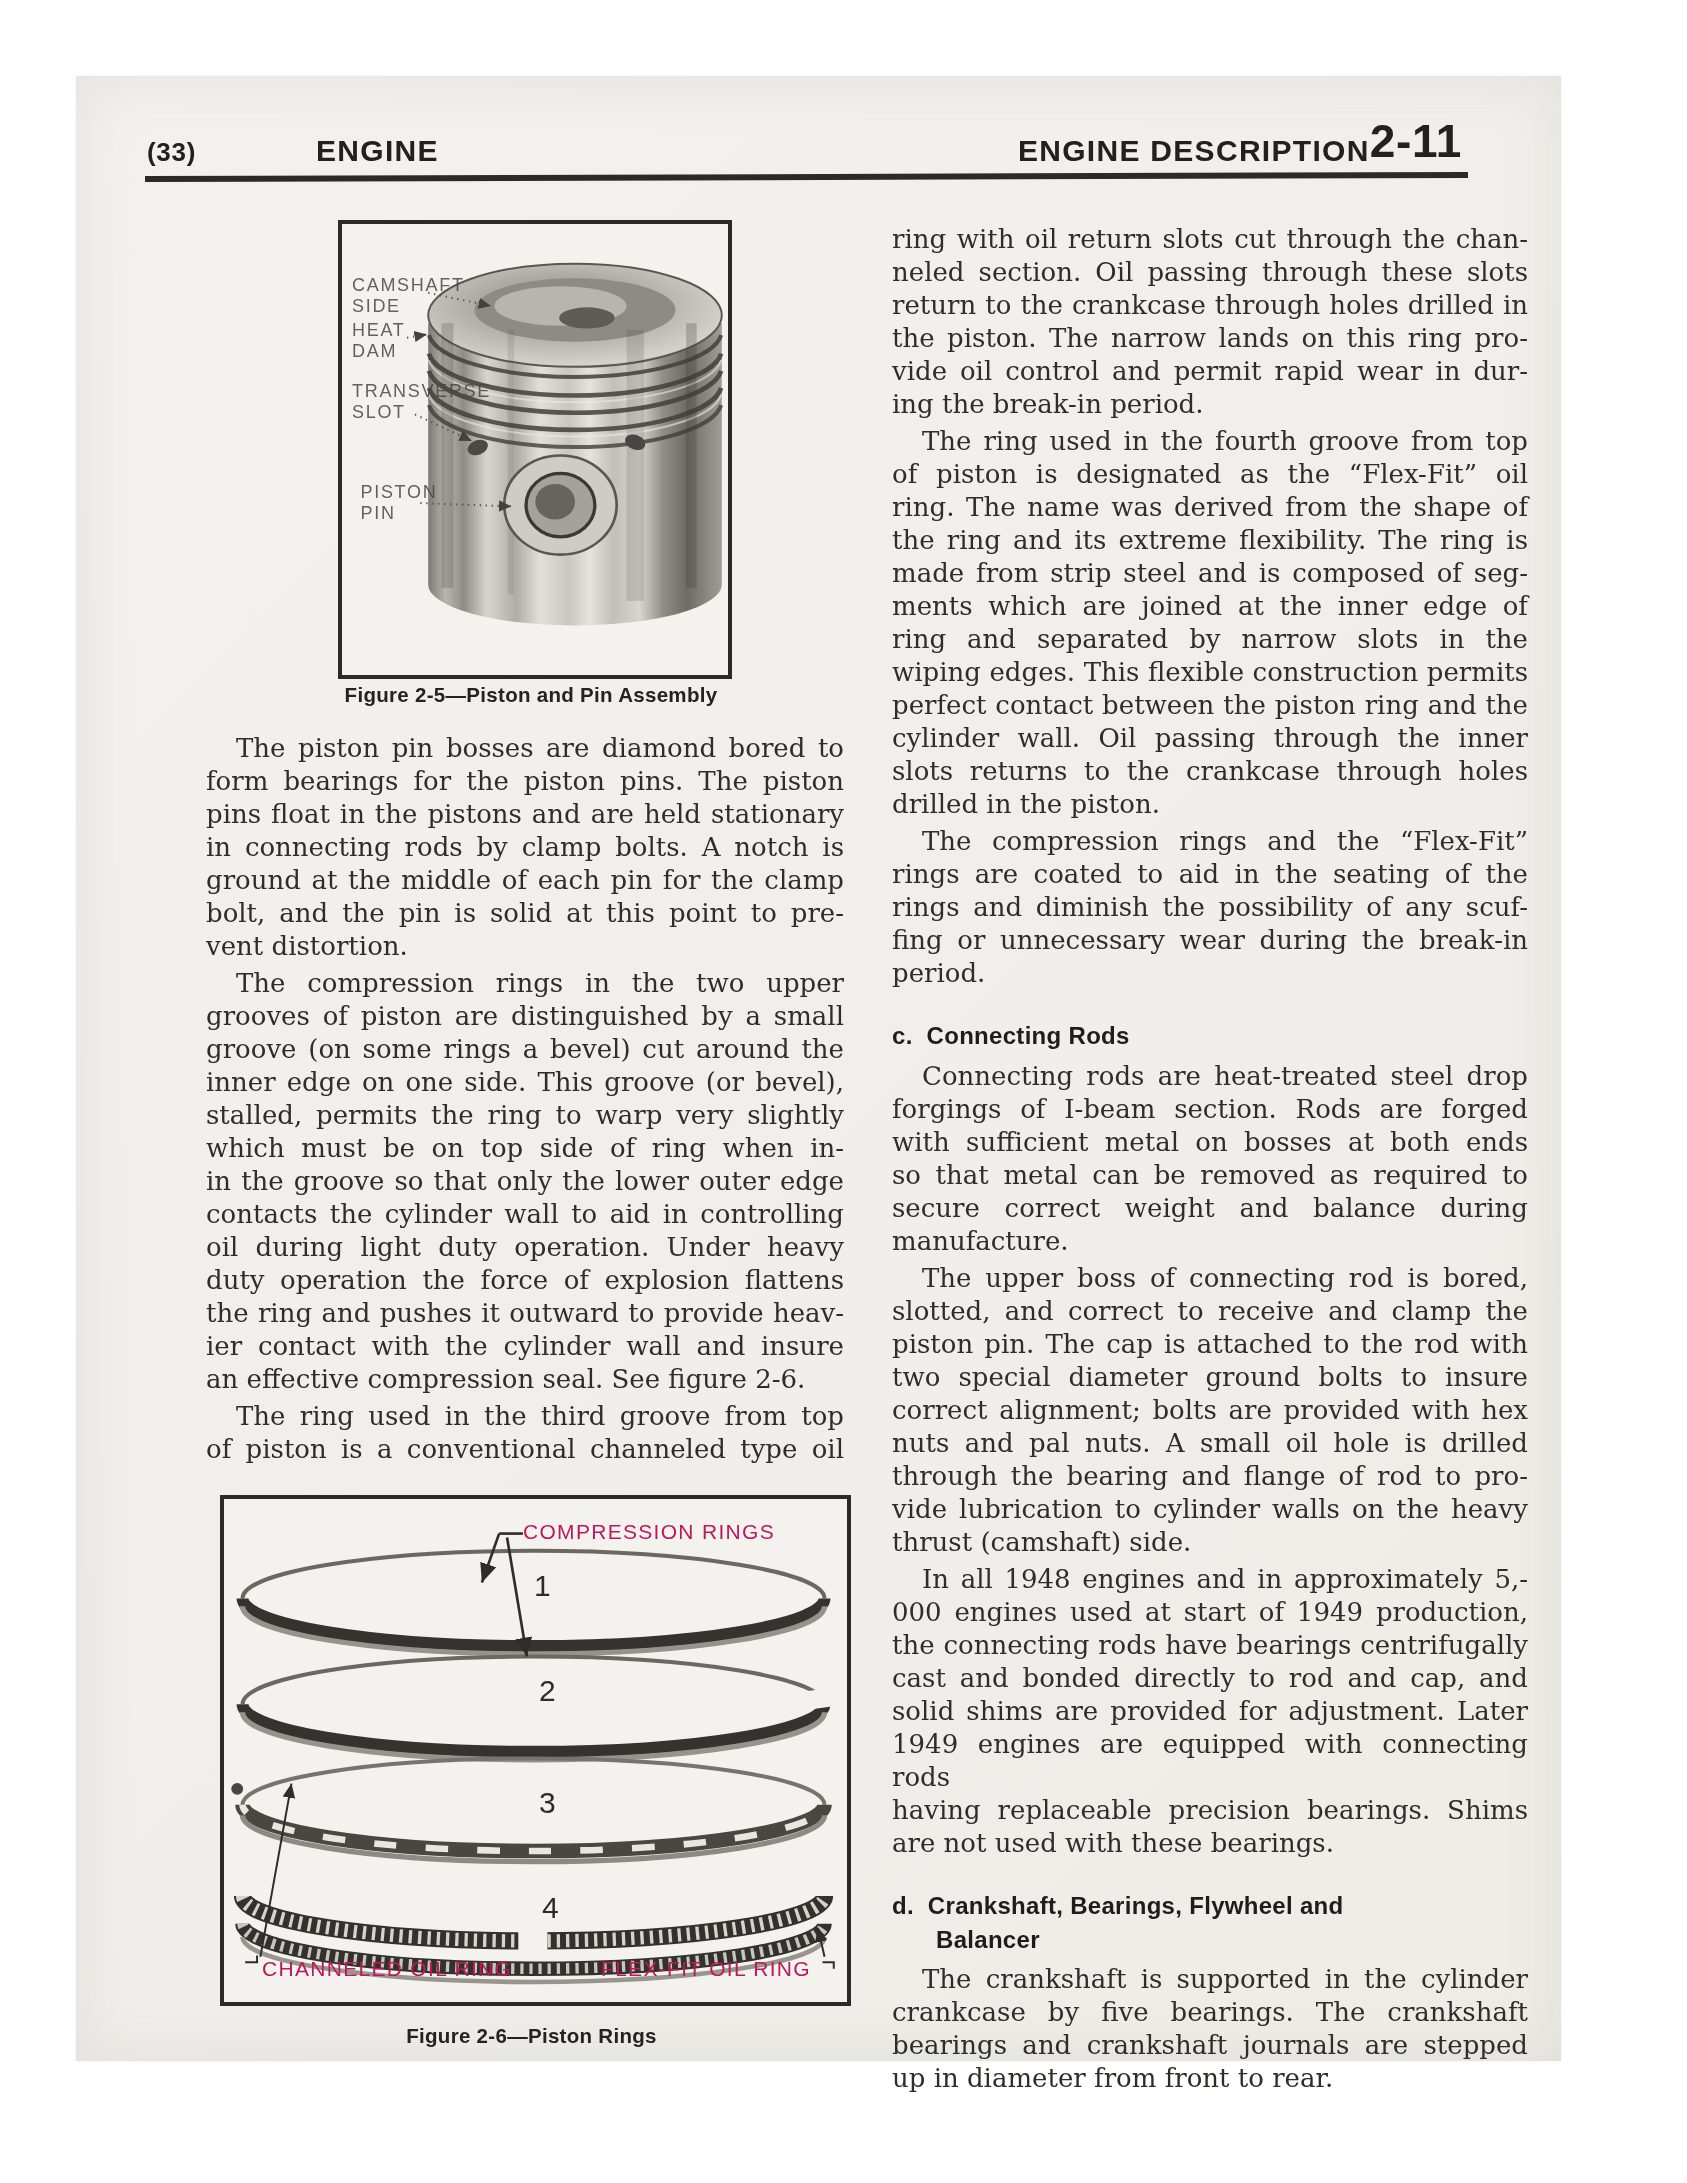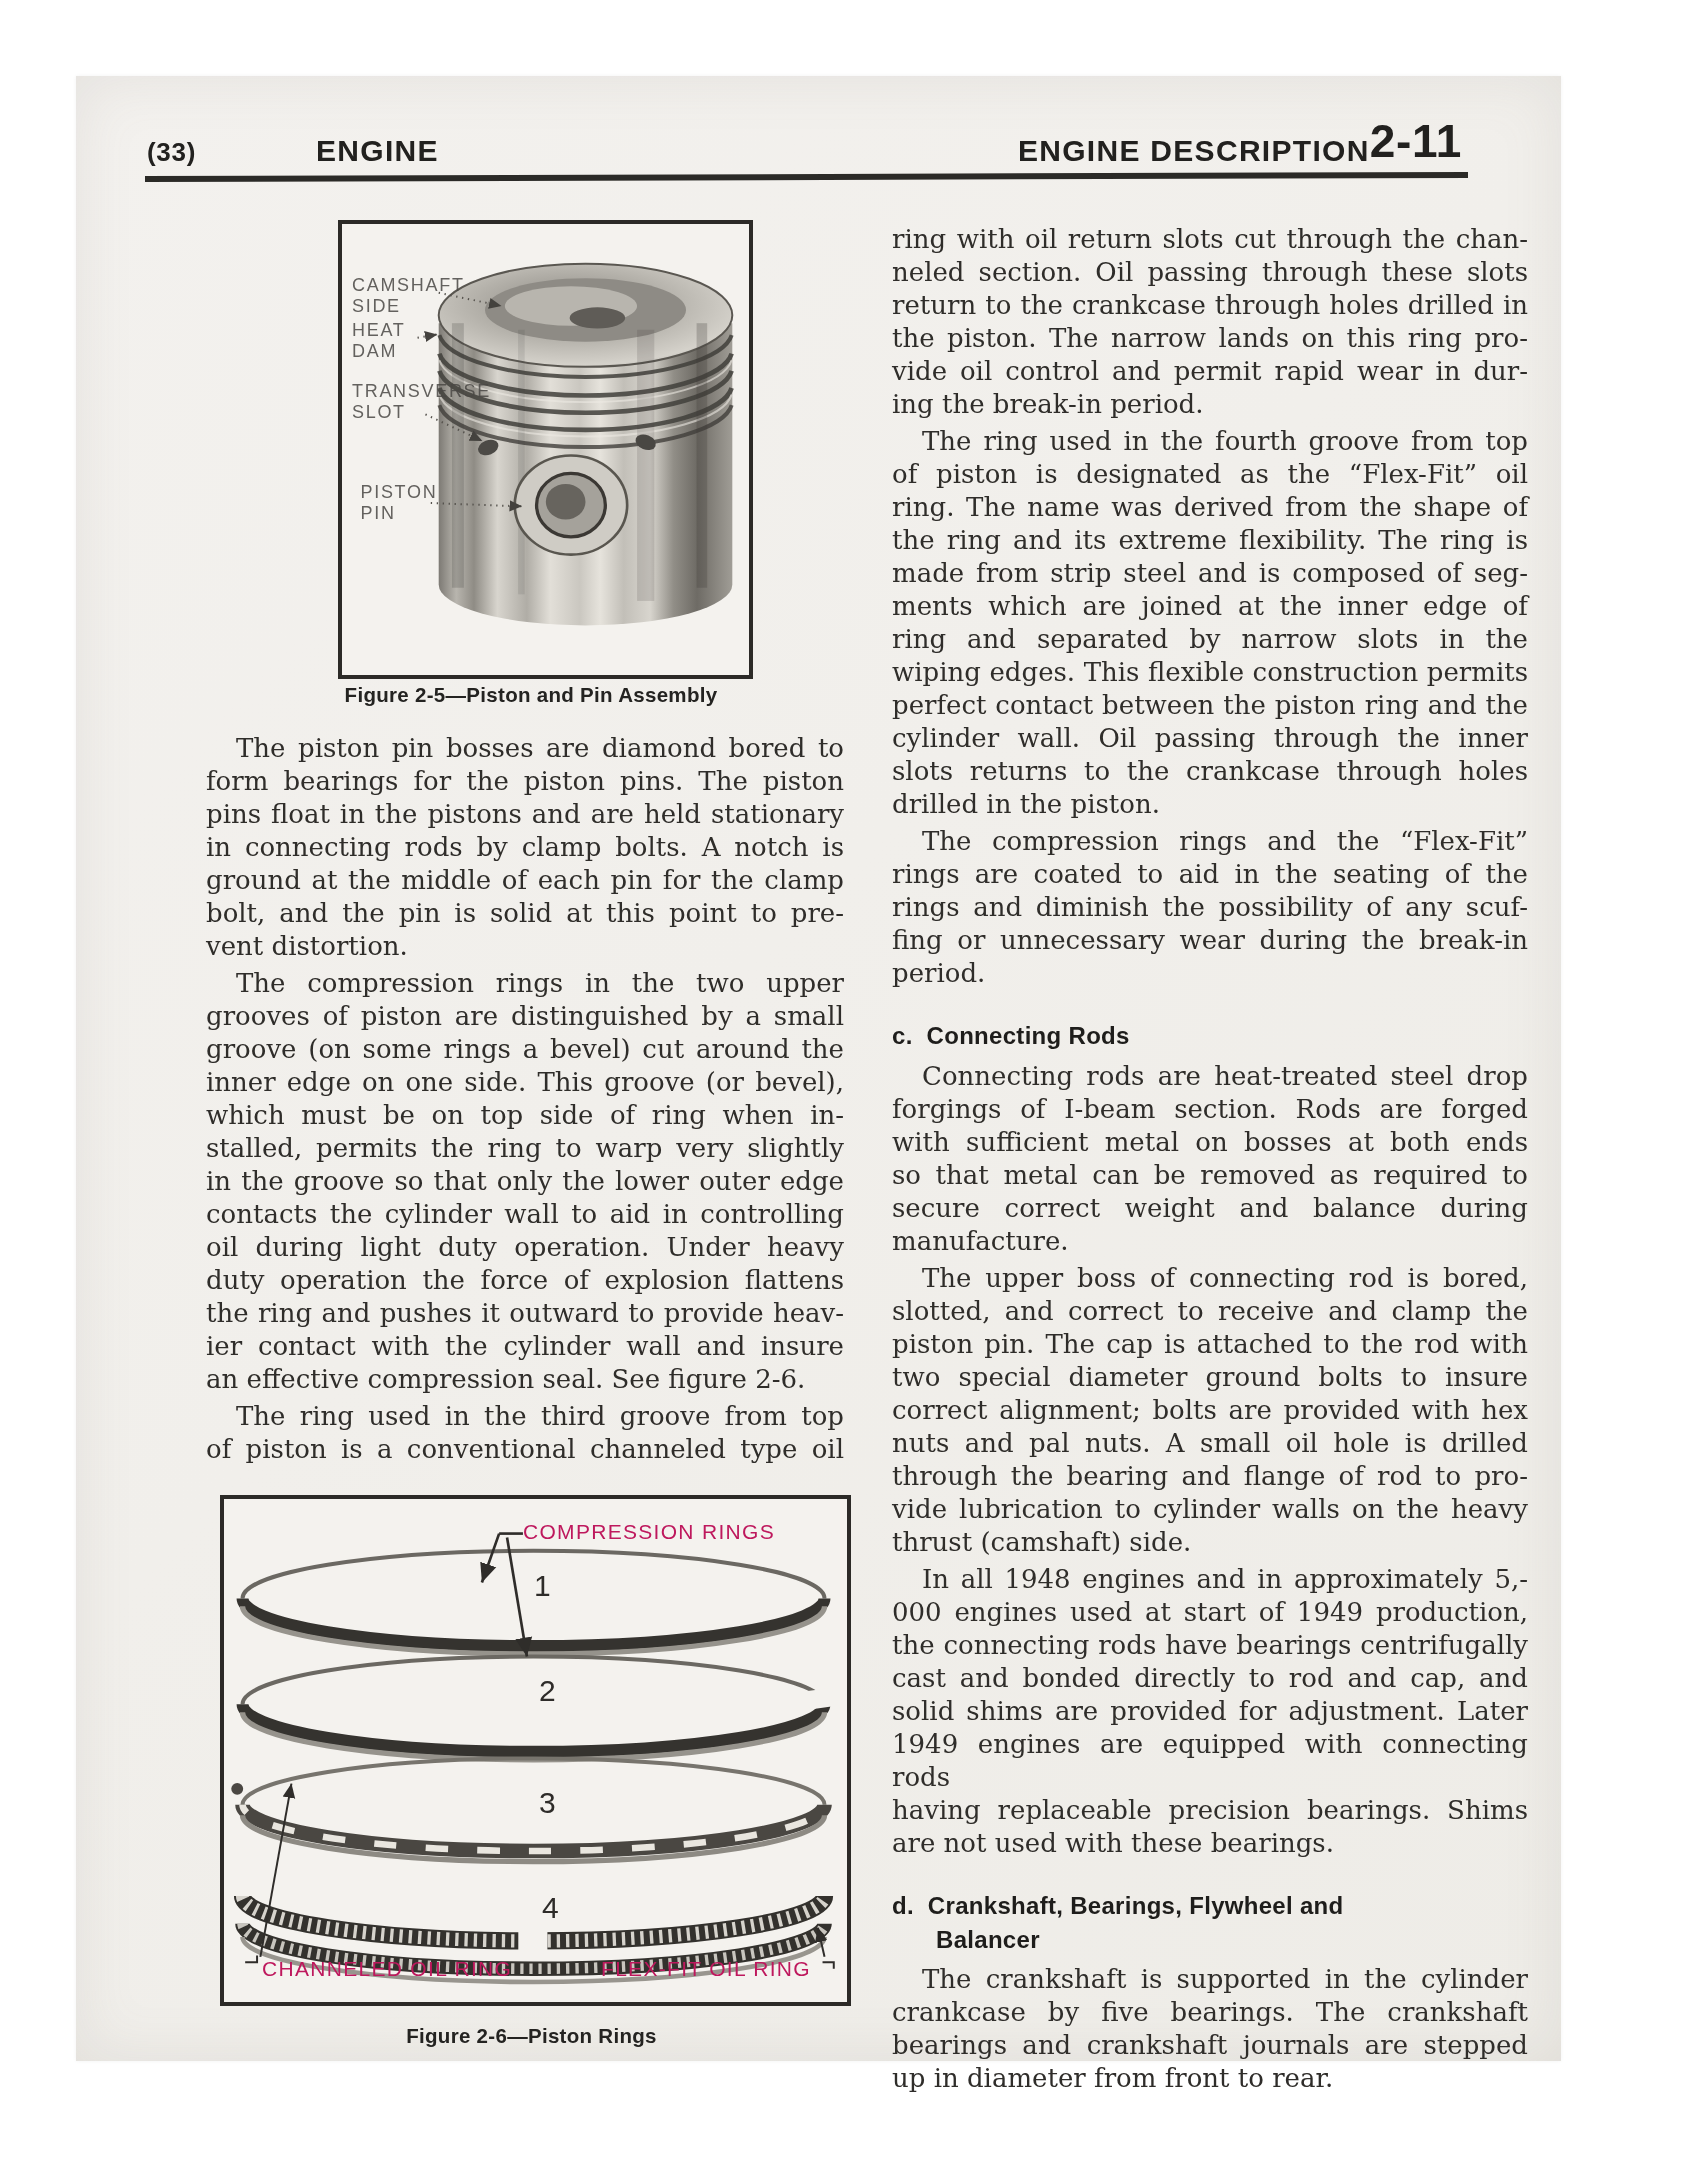--- a/index.html
+++ b/index.html
@@ -18,21 +18,21 @@
        font-family:"Liberation Sans", sans-serif;font-weight:700;color:#22211f;}
   .hdr-left{left:71px;top:54px;height:38px;gap:88px;}
   .hdr-right{top:46px;height:46px;right:99px;}
   .pageref{font-size:26px;letter-spacing:0.7px;}
   .sec-title{font-size:30px;letter-spacing:1.3px;margin-left:32px;}
   .pagenum{font-size:46px;letter-spacing:0.7px;}
   .hdr-rule{position:absolute;left:69px;top:98px;width:1323px;height:6px;
             background:#2b2a27;transform:rotate(-0.18deg);}
   
   .figbox{position:absolute;border:4.6px solid #2c2a27;background:#f4f2ee;overflow:hidden;}
-  .fig1{left:262px;top:144px;width:386px;height:451px;padding-left:21px;}
+  .fig1{left:262px;top:144px;width:386px;height:451px;}
   .fig2{left:144px;top:1419px;width:623px;height:503px;}
   .figcap{position:absolute;text-align:center;
           font-family:"Liberation Sans", sans-serif;font-weight:700;
           font-size:20.5px;color:#242321;letter-spacing:0.3px;}
   .cap1{left:262px;top:607px;width:386px;}
   .cap2{left:144px;top:1948px;width:623px;}
   .figlabel{position:absolute;font-family:"Liberation Sans", sans-serif;
             font-weight:400;color:#4a4845;line-height:1.18;}
   .lab5{font-size:18px;letter-spacing:1.7px;opacity:0.85;}
   .lab6{font-size:21px;letter-spacing:1.3px;color:#be185d;}
@@ -156,22 +156,22 @@
         <div class="line">in connecting rods by clamp bolts. A notch is</div>
         <div class="line">ground at the middle of each pin for the clamp</div>
         <div class="line">bolt, and the pin is solid at this point to pre-</div>
         <div class="line endline">vent distortion.</div>
       </div>
       <div class="para">
         <div class="line first">The compression rings in the two upper</div>
         <div class="line">grooves of piston are distinguished by a small</div>
         <div class="line">groove (on some rings a bevel) cut around the</div>
         <div class="line">inner edge on one side. This groove (or bevel),</div>
+        <div class="line">stalled, permits the ring to warp very slightly</div>
         <div class="line">which must be on top side of ring when in-</div>
-        <div class="line">stalled, permits the ring to warp very slightly</div>
         <div class="line">in the groove so that only the lower outer edge</div>
         <div class="line">contacts the cylinder wall to aid in controlling</div>
         <div class="line">oil during light duty operation. Under heavy</div>
         <div class="line">duty operation the force of explosion flattens</div>
         <div class="line">the ring and pushes it outward to provide heav-</div>
         <div class="line">ier contact with the cylinder wall and insure</div>
         <div class="line endline">an effective compression seal. See figure 2-6.</div>
       </div>
       <div class="para">
         <div class="line first">The ring used in the third groove from top</div>

